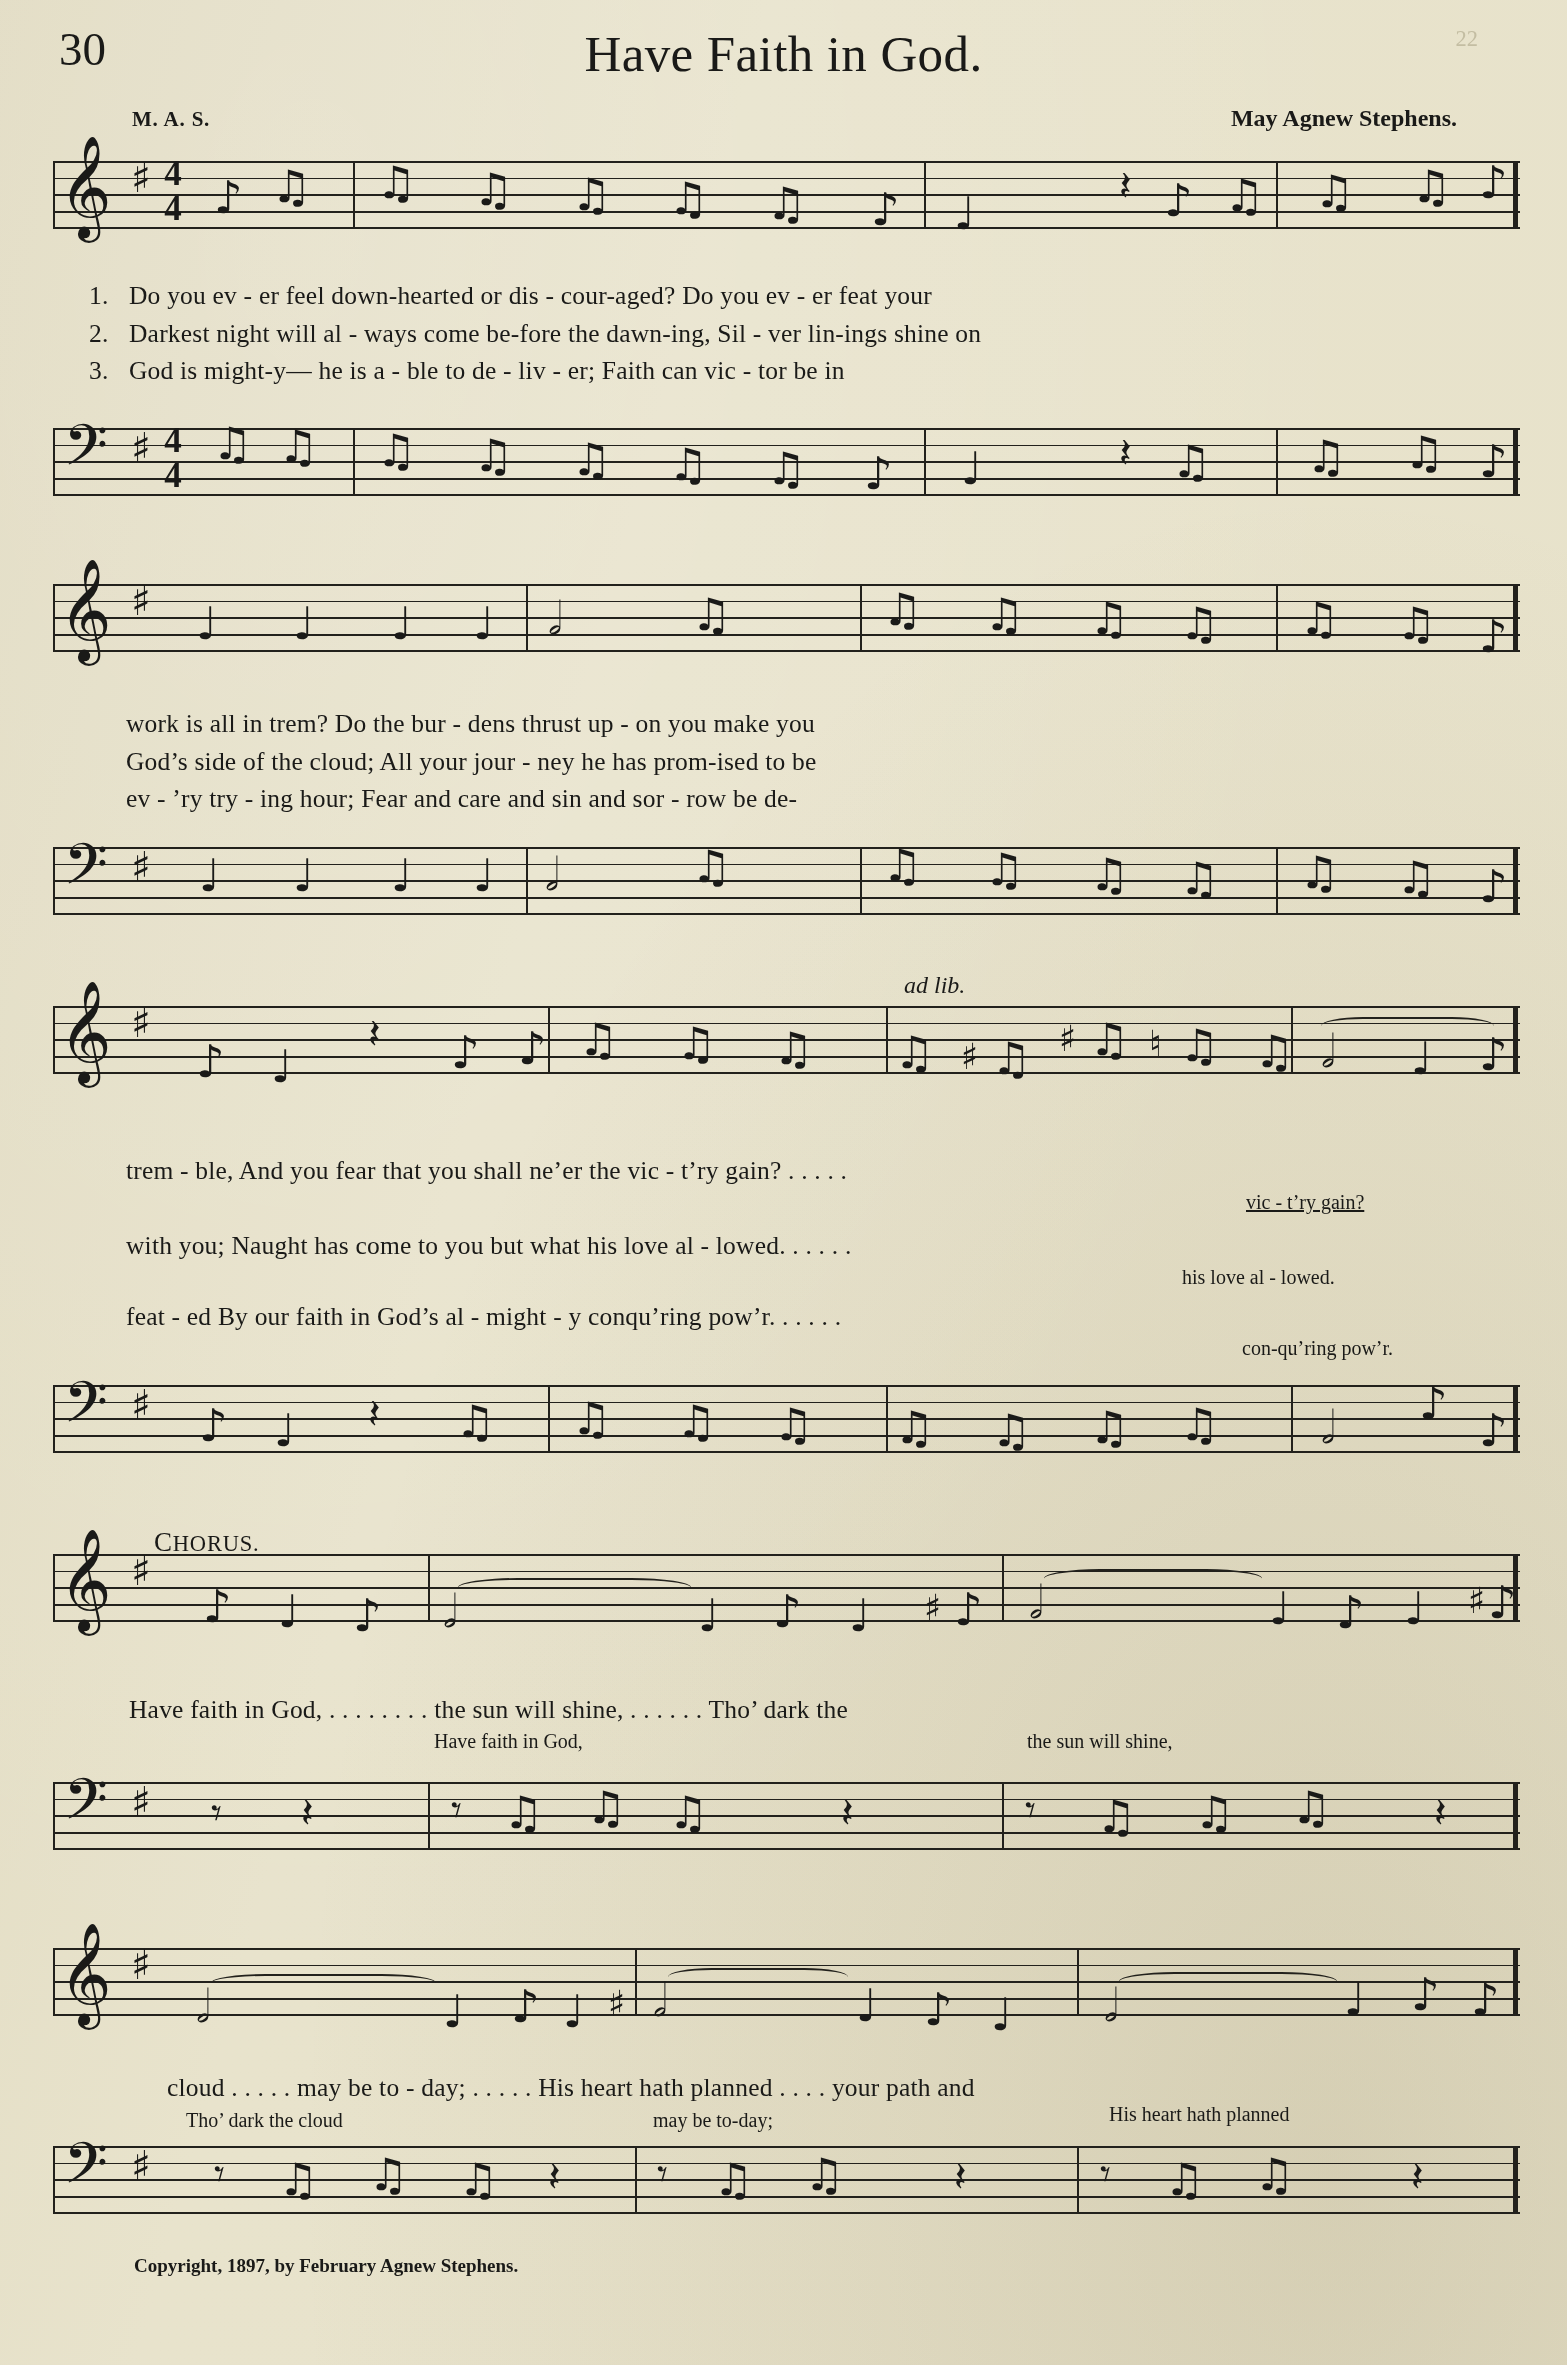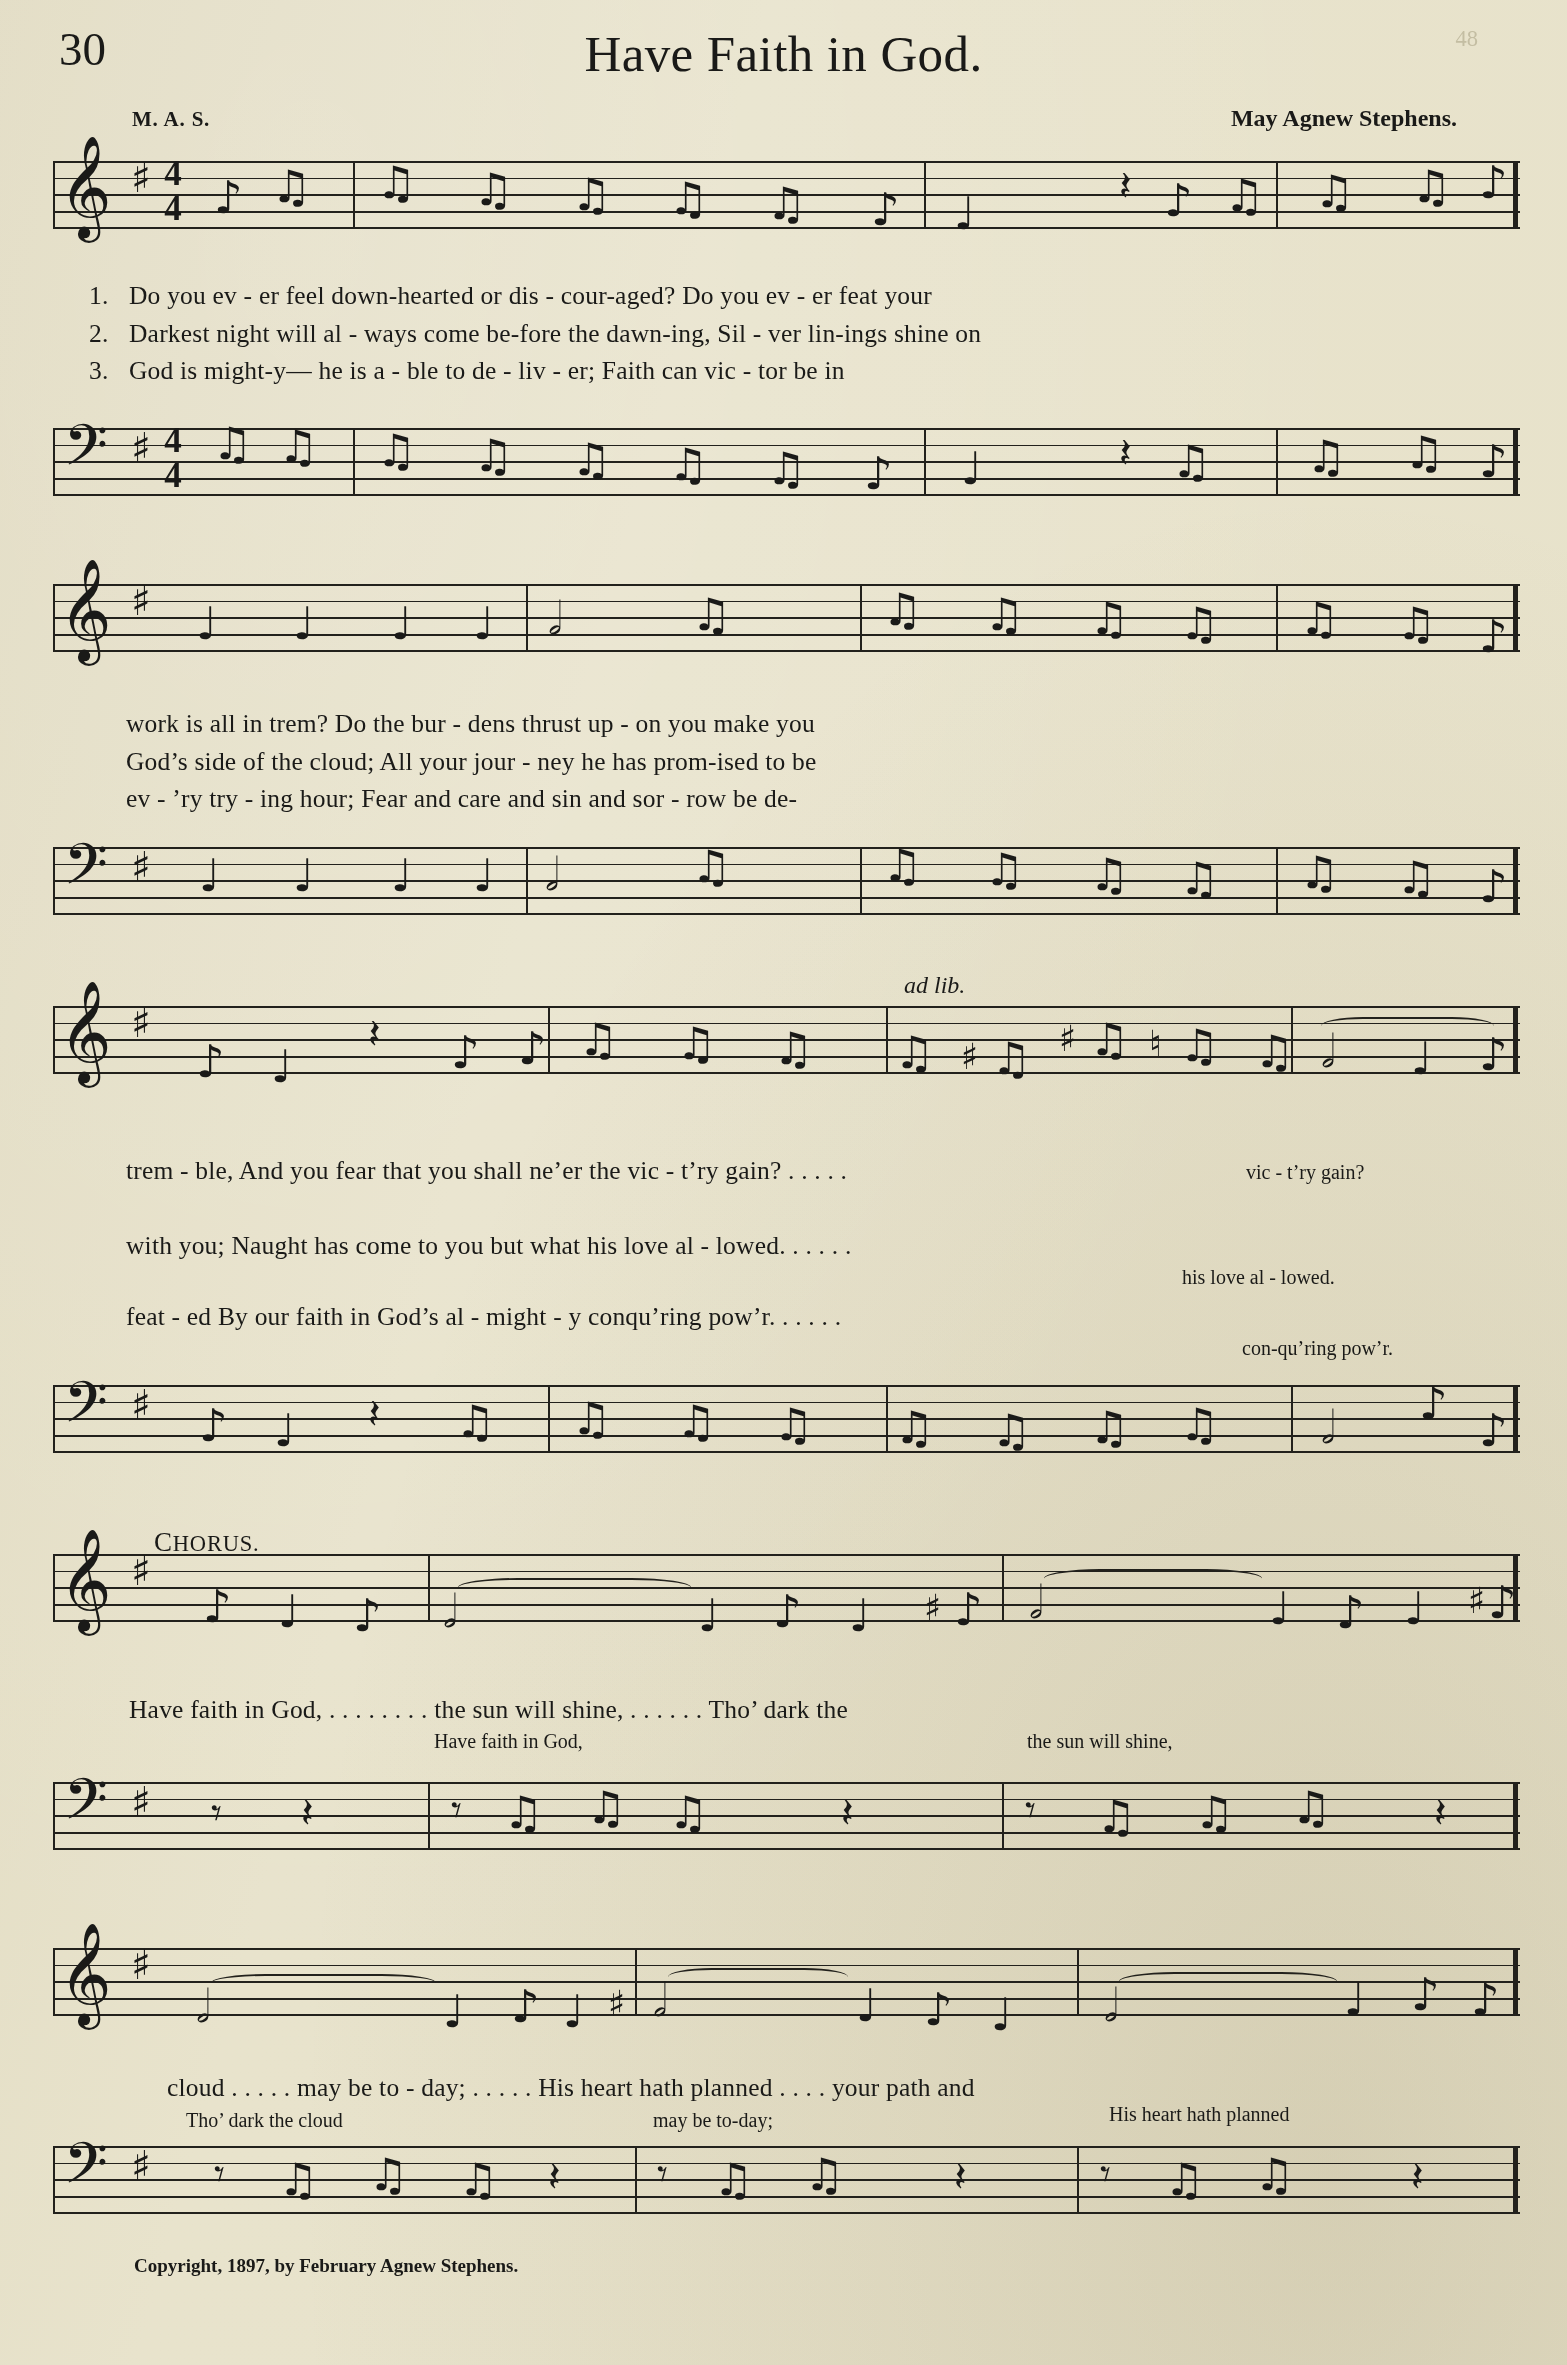--- a/index.html
+++ b/index.html
@@ -137,21 +137,21 @@
 </style>
 </head>
 <body>
 
 <div class="paper-grain"></div>
 
 <div class="page">
 
   <div class="hymn-number">30</div>
   <div class="hymn-title">Have Faith in God.</div>
-  <div class="page-num-ghost">48</div>
+  <div class="page-num-ghost">22</div>
   <div class="credit-left">M. A. S.</div>
   <div class="credit-right">May Agnew Stephens.</div>
 
   <div class="system" style="left:53px; top:161px; width:1467px; height:75px;">
     <div class="staff">
       <div class="line" style="top:0px;"></div>
       <div class="line" style="top:16.5px;"></div>
       <div class="line" style="top:33px;"></div>
       <div class="line" style="top:50px;"></div>
       <div class="line" style="top:66px;"></div>
@@ -334,21 +334,21 @@
     <div class="note" style="left:1201px; top:22.5px;">♫</div>
     <div class="note" style="left:1268px; top:22.5px;">𝅗𝅥</div>
     <div class="note" style="left:1358px; top:30px;">♩</div>
     <div class="note" style="left:1426px; top:25.5px;">♪</div>
     <div class="slur" style="left:1268px; top:10.5px; width:173px;"></div>
   </div>
 
   <div class="lyric-row" style="top:1156px;">
     <span class="lyric-word" style="left:126px;">trem - ble,      And    you fear   that   you  shall  ne’er   the    vic - t’ry   gain? . . . . .</span>
   </div>
-  <div class="lyric-small" style="left:1246px; top:1161px;">vic - t’ry      gain?</div>
+  <div class="lyric-small" style="left:1246px; top:1191px;text-decoration:underline;">vic - t’ry      gain?</div>
 
   <div class="lyric-row" style="top:1231px;">
     <span class="lyric-word" style="left:126px;">with  you;     Naught has come    to     you  but  what   his    love   al - lowed. . . . . .</span>
   </div>
   <div class="lyric-small" style="left:1182px; top:1266px;">his  love    al - lowed.</div>
 
   <div class="lyric-row" style="top:1302px;">
     <span class="lyric-word" style="left:126px;">feat - ed      By    our  faith    in   God’s al - might - y   conqu’ring pow’r. . . . . .</span>
   </div>
   <div class="lyric-small" style="left:1242px; top:1337px;">con-qu’ring     pow’r.</div>

